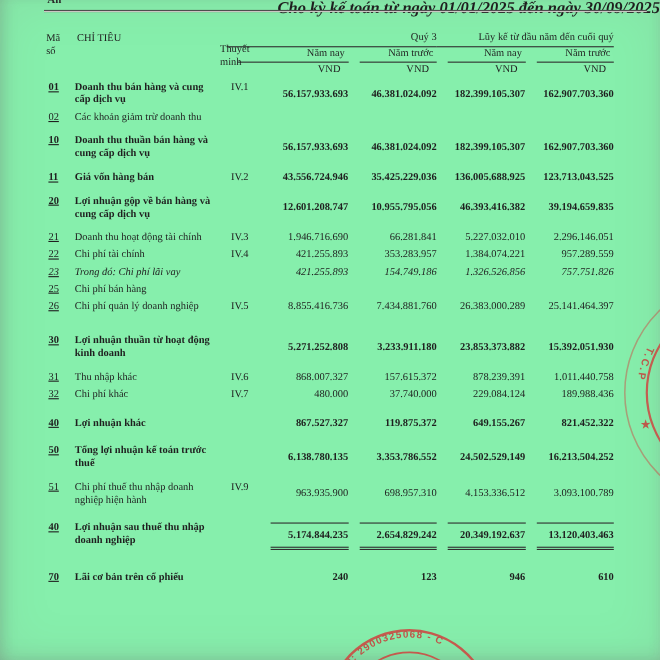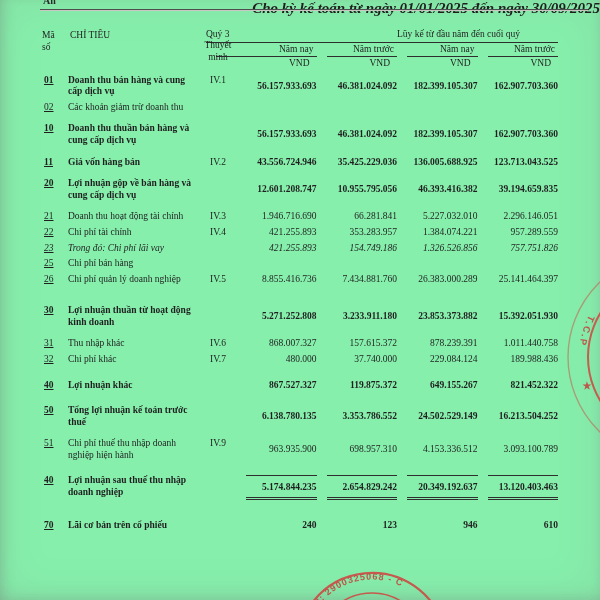--- a/index.html
+++ b/index.html
@@ -49,24 +49,24 @@
   }
   col.c-code  { width: 26px; }
   col.c-label { width: 132px; }
   col.c-note  { width: 36px; }
   col.c-num   { width: 80.5px; }
 
   thead th { font-weight: normal; text-align: left; vertical-align: top; padding: 0; }
   .h-code div  { line-height: 1.3; }
   .h-label div { line-height: 1.3; padding-left: 2px; }
   .h-note { vertical-align: middle; }
-  .h-note div { text-align: center; line-height: 1.3; }
+  .h-note div { line-height: 1.3; }
   .h-group { vertical-align: bottom; }
   .h-group .group-label {
-    text-align: left;
+    text-align: right;
     border-bottom: 1.5px solid #2e2e2e;
     padding: 0 0 1px 0;
     white-space: nowrap;
   }
   .h-group.first .group-label { margin-left: -30px; }
   .h-col { padding-left: 10px; vertical-align: top; }
   .h-col .col-label {
     text-align: right;
     border-bottom: 1.5px solid #2e2e2e;
     padding: 1px 3px 1px 0;

